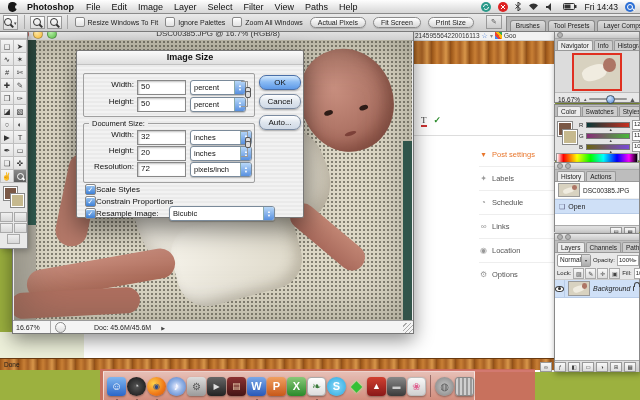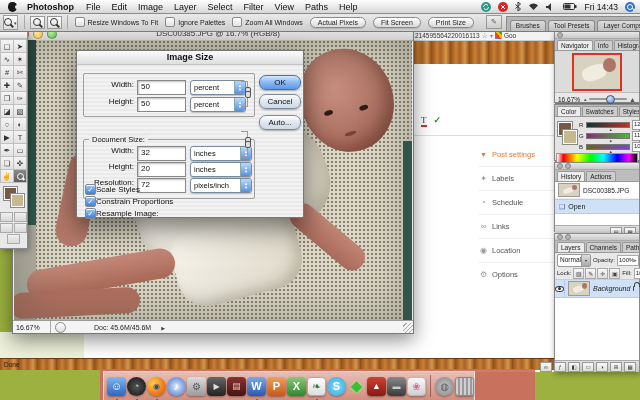--- a/index.html
+++ b/index.html
@@ -103,21 +103,21 @@
     background:repeating-linear-gradient(135deg,transparent 0 2px,#aaa 2px 3px)}
 
   
   #dialog{position:absolute;left:76px;top:50px;width:226px;height:166px;z-index:35;font-size:8px;
     background:repeating-linear-gradient(#f2f2f2 0 2px,#eaeaea 2px 4px);border:1px solid #777;border-radius:2px;
     box-shadow:0 10px 26px rgba(0,0,0,.5)}
   .dlg-title{height:13px;text-align:center;font-weight:bold;font-size:9px;line-height:13px;
     background:linear-gradient(#fbfbfb,#dedede);border-bottom:1px solid #c2c2c2;border-radius:2px 2px 0 0}
   .fs{position:absolute;border:1px solid #a0a0a0;border-radius:2px}
   #fs-px{left:6px;top:22px;width:170px;height:42px}
-  #fs-doc{left:6px;top:88px;width:170px;height:58px}
+  #fs-doc{left:6px;top:72px;width:170px;height:58px}
   .fs-legend{position:absolute;top:-5px;left:5px;background:#eeeeee;padding:0 3px;font-size:7.5px;white-space:nowrap}
   .frow{position:absolute;left:2px;display:flex;align-items:flex-start}
   .r1{top:6px}.r2{top:23px}.d1{top:6px}.d2{top:22px}.d3{top:38px}
   .flab{width:48px;text-align:right;margin-right:3px}
   .inp{width:44px;height:12px;border:1px solid #888;background:#fff;padding:1px 0 0 3px;
     box-shadow:inset 1px 1px 2px rgba(0,0,0,.25);font-size:8px}
   .popup{display:flex;height:13px;border:1px solid #7a8a9a;border-radius:3px;background:#fff;
     box-shadow:0 1px 1px rgba(0,0,0,.2);overflow:hidden;margin-left:4px}
   .popup .ptxt{flex:1;font-size:7.5px;padding:2px 0 0 3px;white-space:nowrap}
   .popup .pcap{width:10px;background:linear-gradient(#b8d8f8,#5890e0);border-left:1px solid #8aa;color:#fff;
@@ -588,20 +588,24 @@
       <span>Scale Styles</span>
     </div>
     <div class="dlg-cb dcb1">
       <span class="cb checked"></span>
       <span>Constrain Proportions</span>
     </div>
     <div class="dlg-cb dcb2">
       <span class="cb checked"></span>
       <span>Resample Image:</span>
     </div>
+    <span class="popup pw104" id="resample-popup">
+      <span class="ptxt">Bicubic</span>
+        <span class="pcap"></span>
+    </span>
 
     <span class="aqbtn" id="btn-ok">OK</span>
     <span class="aqbtn" id="btn-cancel">Cancel</span>
     <span class="aqbtn" id="btn-auto">Auto...</span>
   </div>
 
   <div id="dockband"></div>
   <div id="docktray">
       <span class="dkwrap">
         <span class="dk dk-finder">☺</span>

